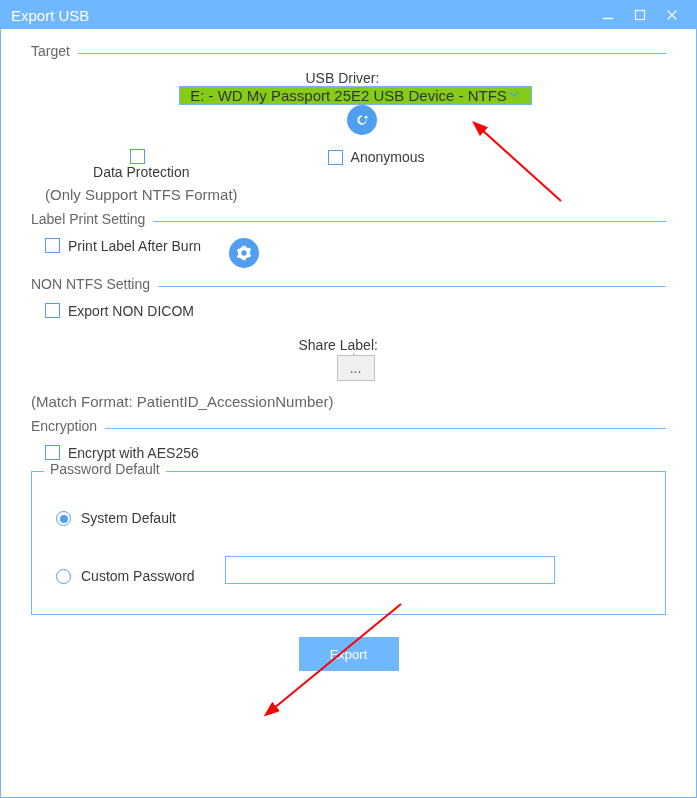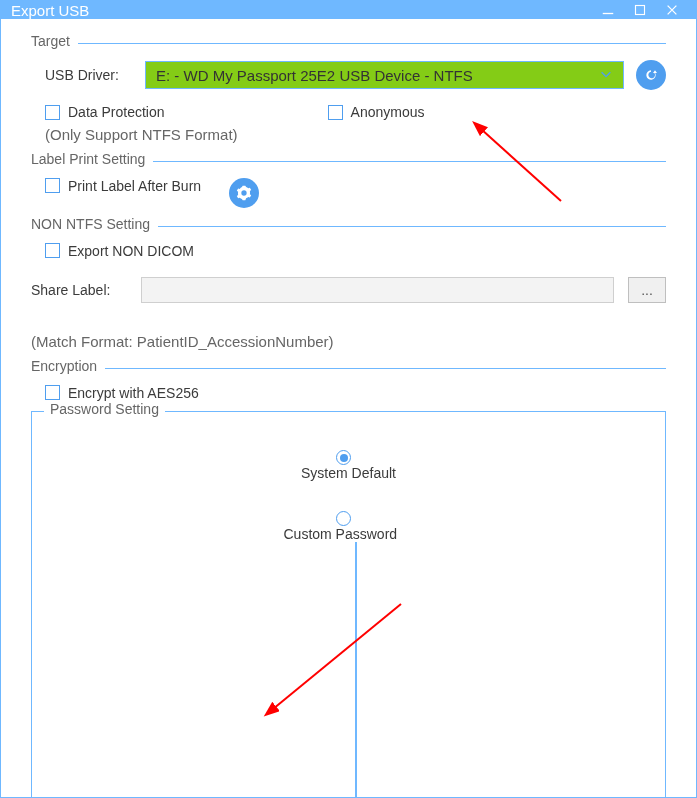--- a/index.html
+++ b/index.html
@@ -13,21 +13,21 @@
   .window {
     width: 697px;
     height: 798px;
     border: 1px solid #6fb8ff;
     background: #fff;
     display: flex;
     flex-direction: column;
     position: relative;
   }
   .titlebar {
-    height: 18px;
+    height: 28px;
     background: #6fb8ff;
     color: #fff;
     display: flex;
     align-items: center;
     padding: 0 10px;
     font-size: 15px;
   }
   .titlebar-title { flex: 1; }
   .titlebar-btn {
     width: 28px; height: 28px;
@@ -50,20 +50,21 @@
     left: 0;
     background: #fff;
     padding: 0 8px 0 0;
     color: #666;
     font-size: 14px;
   }
   .row {
     display: flex;
     align-items: center;
     margin: 10px 0;
+    flex-direction: column;
   }
   .label-col {
     width: 100px;
     text-align: left;
   }
   .select {
     flex: 1;
     height: 28px;
     border: 1px solid #6fb8ff;
     display: flex;
@@ -145,21 +146,21 @@
     background:#fff;
   }
   .radio.checked::after{
     content:"";
     position:absolute;
     top:2.5px; left:2.5px;
     width:8px; height:8px;
     background:#4f9eef;
     border-radius:50%;
   }
-  .pw-row { display:flex; align-items:center; margin: 8px 0 30px 0; flex-direction: column;}
+  .pw-row { display:flex; align-items:flex-end; margin: 8px 0 30px 0;}
   .pw-input {
     height: 28px;
     border: 1px solid #6fb8ff;
     flex: 0 0 330px;
     margin-left: 14px;
     background:#fff;
   }
   .footer {
     display:flex;
     justify-content:center;
@@ -220,21 +221,21 @@
         </span>
       </div>
       <div class="icon-btn">
         <svg viewBox="0 0 24 24">
             <path d="M12 5a7 7 0 1 0 6.3 4H21l-3-4-3 4h2.1A5 5 0 1 1 12 7z" fill="#fff"></path>
           </svg>
       </div>
     </div>
     <div style="display:flex; gap:90px; padding-left:14px; margin-top:14px;">
       <div>
-        <div class="check-cluster" style="margin-left:0;">
+        <div class="check-cluster" style="margin-left:0;flex-direction:column;">
           <div class="checkbox"></div>
           <span>Data Protection</span>
         </div>
         <div class="hint" style="margin-left:0; margin-top:6px;">(Only Support NTFS Format)</div>
       </div>
       <div class="check-cluster" style="margin-left:0; align-self:flex-start;">
         <div class="checkbox"></div>
         <span>Anonymous</span>
       </div>
     </div>
@@ -257,32 +258,32 @@
       </div>
     <div class="check-row" style="padding-left:14px; margin-top:16px;">
       <div class="checkbox"></div>
       <span>Export NON DICOM</span>
     </div>
     <div class="row" style="margin-top:18px;">
       <div style="width:100px;">Share Label:</div>
       <div class="textinput" value=""></div>
       <div class="browse-btn">...</div>
     </div>
-    <div class="hint" style="margin-left:0; margin-top:30px;">(Match Format: PatientID_AccessionNumber)</div>
+    <div class="hint" style="margin-left:0; margin-top:12px;">(Match Format: PatientID_AccessionNumber)</div>
 
     <div class="fieldset-line">
         <span class="legend">Encryption</span>
       </div>
     <div class="check-row" style="padding-left:14px; margin-top:16px;">
       <div class="checkbox"></div>
       <span>Encrypt with AES256</span>
     </div>
 
     <div class="password-box">
-      <div class="pb-legend">Password Setting</div>
+      <div class="pb-legend">Password Default</div>
       <div class="pw-row">
         <div class="radio checked"></div>
         <span>System Default</span>
       </div>
       <div class="pw-row" style="margin-bottom:0;">
         <div class="radio"></div>
         <span style="width:130px;">Custom Password</span>
         <div class="pw-input" value=""></div>
       </div>
     </div>

